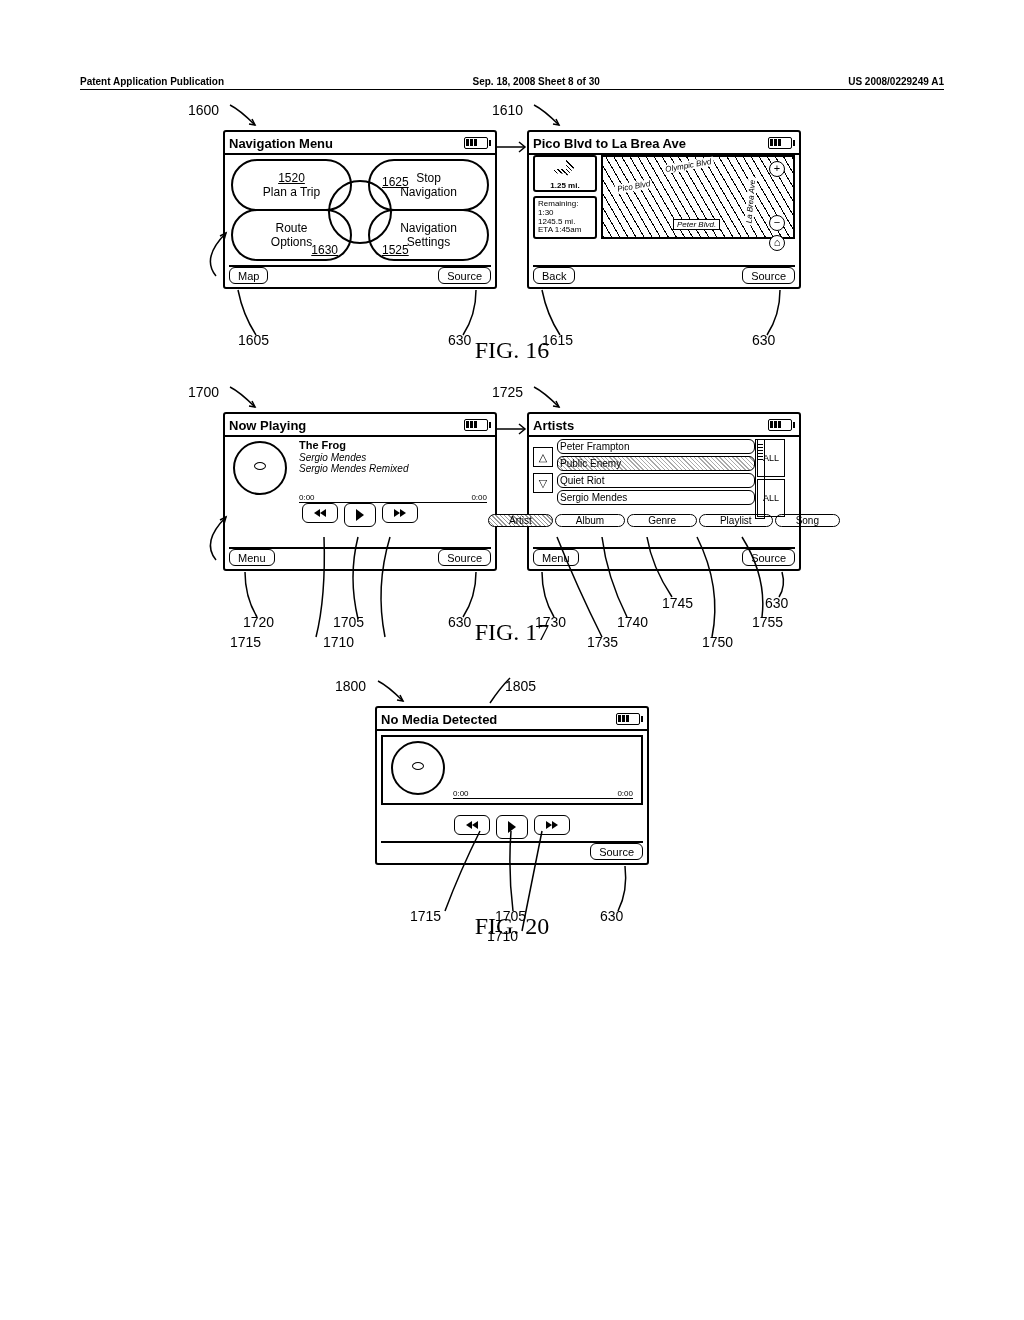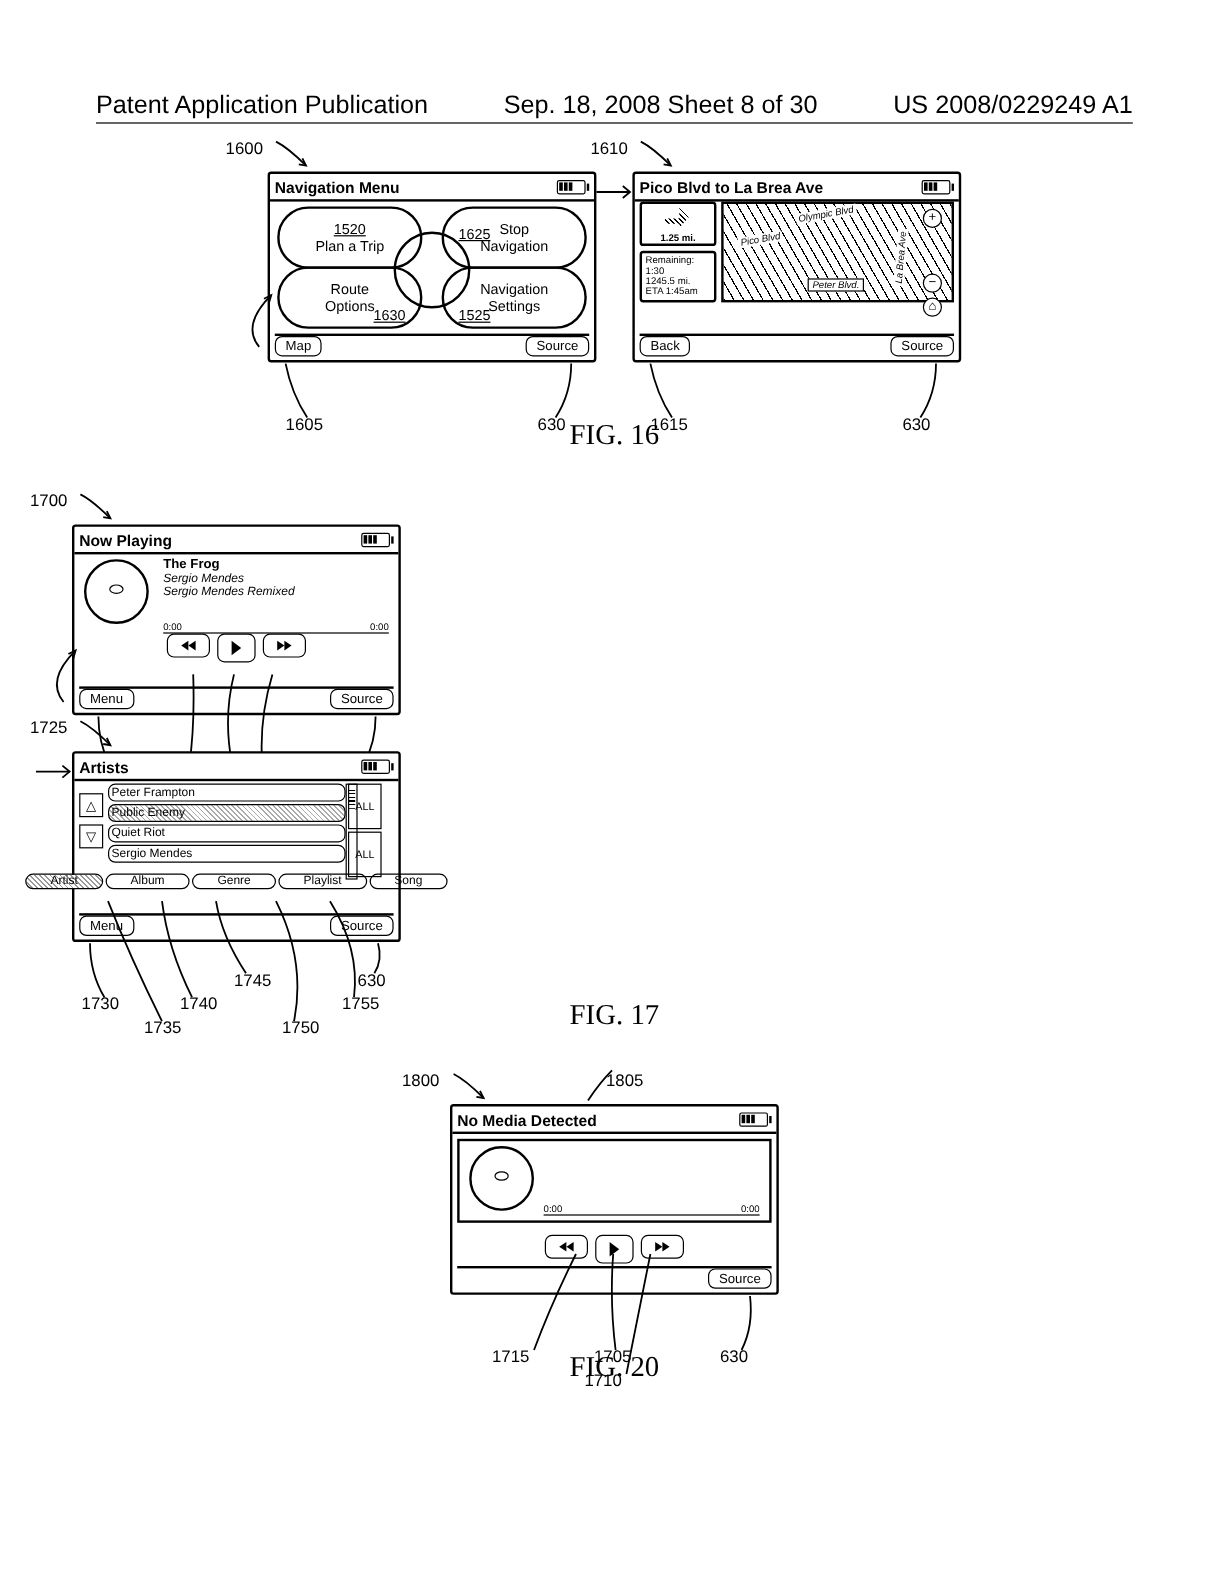--- a/index.html
+++ b/index.html
@@ -8,22 +8,22 @@
     margin: 0;
     padding: 0;
     width: 1024px;
     font-size: 14px;
     color: #000;
   }
   .page-header {
     border-bottom: 1.5px solid #000;
     padding: 6px 0 2px 0;
     margin: 70px 80px 0 80px;
-    font-weight: normal;
-    font-size: 21px;
+    font-weight: bold;
+    font-size: 10px;
     display: flex;
     justify-content: space-between;
   }
   .figs {
     padding: 40px 60px 40px 60px;
   }
   .figrow {
     display: flex;
     position: relative;
     margin-bottom: 80px;
@@ -308,21 +308,21 @@
         </svg>
     <div class="abs" style="left:15px; top:202px;">1615</div>
     <svg class="line" style="left:235px; top:160px;" width="30" height="50">
           <path d="M5 45 Q18 25 18 0" stroke="#000" fill="none" stroke-width="1.5"></path>
         </svg>
     <div class="abs" style="left:225px; top:202px;">630</div>
   </div>
 </div>
 <div class="figlabel">FIG. 16</div>
 
-<div class="figrow" style="justify-content: center; gap: 30px; margin-top: 60px; flex-direction: column;">
+<div class="figrow" style="justify-content: center; gap: 30px; margin-top: 48px;">
 
   <div class="panel">
     <div class="abs" style="left:-35px; top:-28px;">1700</div>
     <svg class="line" style="left:7px; top:-25px;" width="40" height="30">
           <path d="M0 0 Q10 5 25 20" stroke="#000" fill="none" stroke-width="1.5"></path>
           <path d="M22 14 L25 20 L19 19" stroke="#000" fill="none" stroke-width="1.5"></path>
         </svg>
 
     <div class="device">
       <div class="titlebar">

